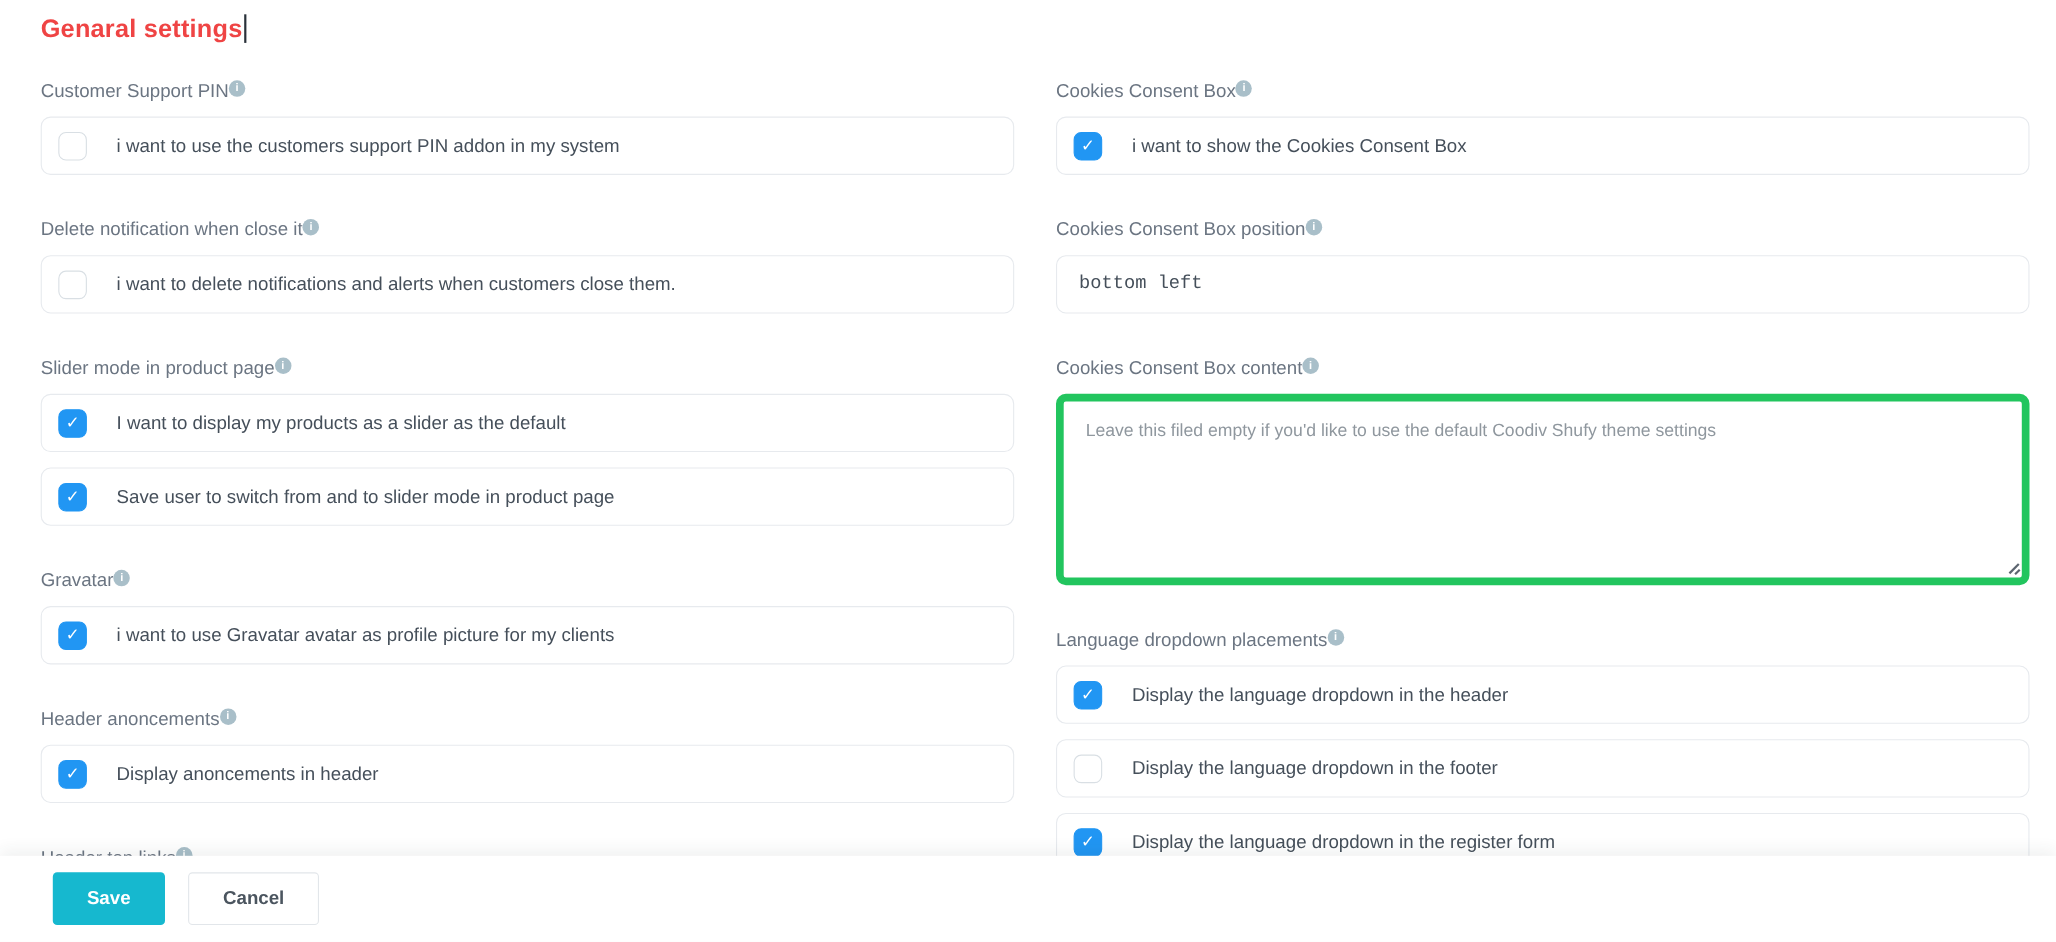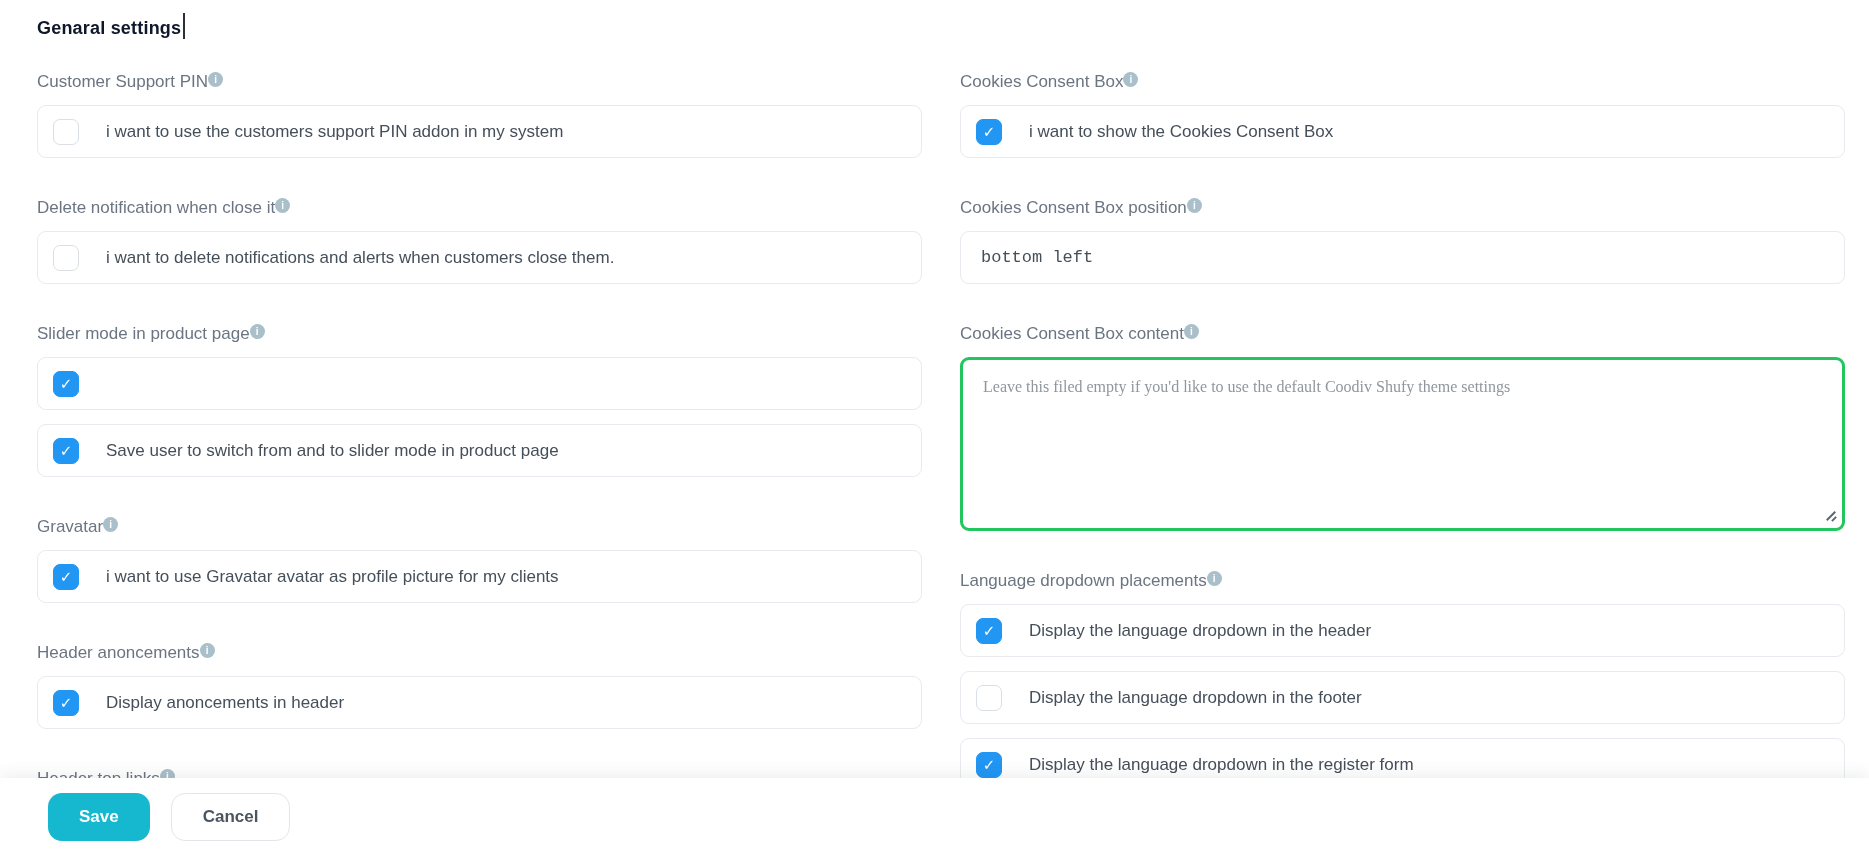--- a/index.html
+++ b/index.html
@@ -8,21 +8,21 @@
     background:#ffffff;
     font-family:"Liberation Sans","DejaVu Sans",sans-serif;
     color:#454f5a;
   }
   .main{
     position:absolute;inset:0;
     padding:13px 24px 0 37px;
     overflow:hidden;
   }
   .page-title{
-    font-size:18px;font-weight:bold;color:#0f172a;
+    font-size:23px;font-weight:bold;color:#ef4444;
     margin:0 0 33px 0;letter-spacing:.2px;
   }
   .caret{
     display:inline-block;width:2px;height:26px;background:#2a313a;
     vertical-align:-5px;margin-left:2px;
   }
   .columns{
     display:grid;grid-template-columns:1fr 1fr;column-gap:38px;
   }
   .group{margin-bottom:40px;}
@@ -53,22 +53,22 @@
     display:inline-flex;align-items:center;justify-content:center;
     flex:0 0 auto;cursor:pointer;
   }
   .cb.checked{background:#2196f3;border-color:#2196f3;}
   .cb .mark{display:none;color:#ffffff;font-size:15px;line-height:1;}
   .cb.checked .mark{display:block;}
   .cb-text{margin-left:15px;font-size:17px;color:#454f5a;}
   .select-box{font-size:17px;color:#454f5a;cursor:pointer;padding-left:20px;font-family:Liberation Mono, monospace;}
   .textarea{
     width:100%;height:174px;box-sizing:border-box;resize:none;
-    border:3px solid #22c55e;border-radius:9px;background:#fff;
-    padding:18px 20px;font-family:Liberation Serif, serif;
+    border:7px solid #22c55e;border-radius:9px;background:#fff;
+    padding:18px 20px;font-family:Liberation Sans, sans-serif;
     font-size:16px;color:#454f5a;outline:none;display:block;
   }
   .textarea::placeholder{color:#8f979e;opacity:1;}
   .textarea-wrap{position:relative;}
   .resize-handle{
     position:absolute;right:6px;bottom:8px;width:14px;height:14px;
     cursor:nwse-resize;
   }
   .resize-handle i{
     position:absolute;display:block;height:0;border-top:2px solid #5c6570;
@@ -78,21 +78,21 @@
   .resize-handle i.l2{width:6px;left:6px;top:9px;}
   .clipped-group .label-row{margin-bottom:0;}
   .footer{
     position:absolute;left:0;right:0;bottom:0;height:78px;
     background:#ffffff;
     box-shadow:0 -5px 14px rgba(40,50,60,0.07);
     display:flex;align-items:center;gap:21px;
     padding:0 0 0 48px;z-index:5;
   }
   .btn{
-    height:48px;border-radius:14px;font-size:17px;
+    height:48px;border-radius:4px;font-size:17px;
     font-family:"Liberation Sans","DejaVu Sans",sans-serif;
     display:inline-flex;align-items:center;justify-content:center;
     cursor:pointer;box-sizing:border-box;
   }
   .btn-save{
     background:#16b8cf;color:#ffffff;font-weight:bold;
     border:none;padding:0 31px;
   }
   .btn-cancel{
     background:#ffffff;color:#4b555f;
@@ -140,20 +140,21 @@
         <div class="label-row">
           <span class="label">Slider mode in product page</span>
           <span class="info">
               <span>i</span>
             </span>
         </div>
         <div class="box check-row">
           <span class="cb checked">
               <span class="mark">✓</span>
             </span>
+          <span class="cb-text">I want to display my products as a slider as the default</span>
         </div>
         <div class="box check-row">
           <span class="cb checked">
               <span class="mark">✓</span>
             </span>
           <span class="cb-text">Save user to switch from and to slider mode in product page</span>
         </div>
       </div>
 
       <div class="group">

